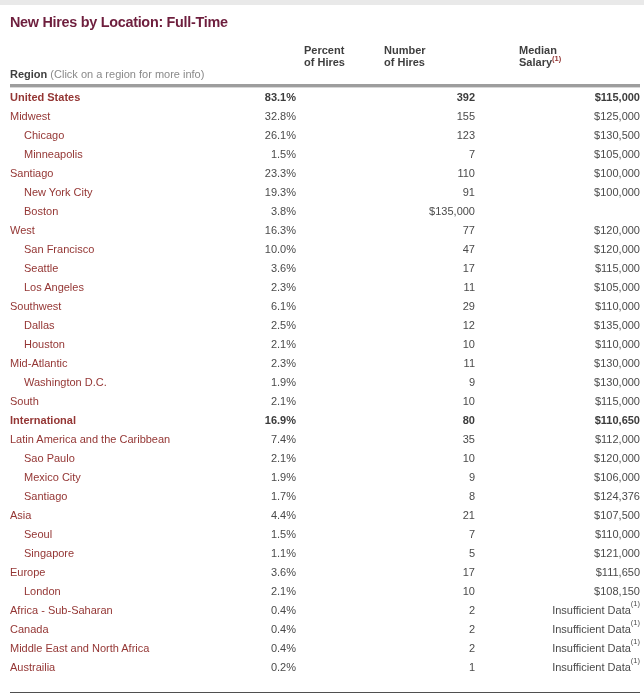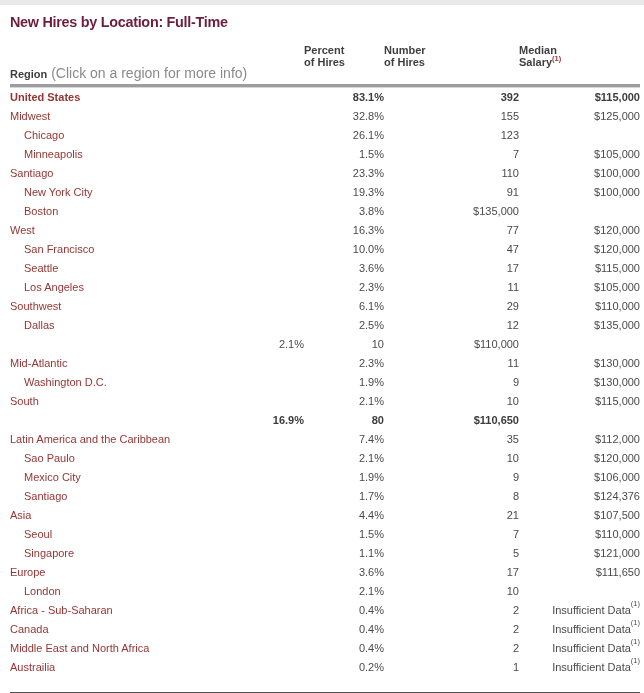--- a/index.html
+++ b/index.html
@@ -15,28 +15,28 @@
   }
   .table-wrap{margin:0 4px 0 10px;}
   .grid-row{
     display:grid;grid-template-columns:1fr 80px 135px 121px;
     align-items:center;
   }
   
   .thead{margin-top:14px;align-items:end;}
   .th-region{line-height:13px;padding-bottom:3px;}
   .region-label{font-weight:bold;color:#3f3f3f;}
-  .region-hint{color:#8a8a8a;font-size:14px;}
+  .region-hint{color:#8a8a8a;font-size:11px;}
   .th-num{
     text-align:left;font-weight:bold;color:#3f3f3f;
     line-height:12px;padding-bottom:16px;white-space:pre-line;
   }
   .header-rule{height:3px;background:#9d9d9d;border-bottom:1px solid #d7d7d7;}
   
-  .row{height:19px;line-height:19px;}
+  .row{height:19px;line-height:19px;gap:44px;}
   .cell{white-space:nowrap;overflow:hidden;}
   .region{color:#943634;cursor:pointer;}
   .row.indent .region{padding-left:14px;}
   .num{text-align:right;color:#4a4a4a;}
   .row.bold .region{font-weight:bold;}
   .row.bold .num{font-weight:bold;color:#3c3c3c;}
   
   .total-row{
     border-top:2px solid #4f4f4f;height:23px;line-height:23px;
     font-weight:bold;color:#3c3c3c;margin-top:15px;
@@ -78,20 +78,21 @@
         <div class="grid-row row">
     <div class="cell region">Midwest</div>
     <div class="cell num">32.8%</div>
     <div class="cell num">155</div>
     <div class="cell num">$125,000</div>
   </div>
         <div class="grid-row row indent">
     <div class="cell region">Chicago</div>
     <div class="cell num">26.1%</div>
     <div class="cell num">123</div>
+    <div class="cell num">$130,500</div>
   </div>
         <div class="grid-row row indent">
     <div class="cell region">Minneapolis</div>
     <div class="cell num">1.5%</div>
     <div class="cell num">7</div>
     <div class="cell num">$105,000</div>
   </div>
         <div class="grid-row row">
     <div class="cell region">Santiago</div>
     <div class="cell num">23.3%</div>
@@ -139,20 +140,21 @@
     <div class="cell num">29</div>
     <div class="cell num">$110,000</div>
   </div>
         <div class="grid-row row indent">
     <div class="cell region">Dallas</div>
     <div class="cell num">2.5%</div>
     <div class="cell num">12</div>
     <div class="cell num">$135,000</div>
   </div>
         <div class="grid-row row indent">
+    <div class="cell region">Houston</div>
     <div class="cell num">2.1%</div>
     <div class="cell num">10</div>
     <div class="cell num">$110,000</div>
   </div>
         <div class="grid-row row">
     <div class="cell region">Mid-Atlantic</div>
     <div class="cell num">2.3%</div>
     <div class="cell num">11</div>
     <div class="cell num">$130,000</div>
   </div>
@@ -162,20 +164,21 @@
     <div class="cell num">9</div>
     <div class="cell num">$130,000</div>
   </div>
         <div class="grid-row row">
     <div class="cell region">South</div>
     <div class="cell num">2.1%</div>
     <div class="cell num">10</div>
     <div class="cell num">$115,000</div>
   </div>
         <div class="grid-row row bold">
+    <div class="cell region">International</div>
     <div class="cell num">16.9%</div>
     <div class="cell num">80</div>
     <div class="cell num">$110,650</div>
   </div>
         <div class="grid-row row">
     <div class="cell region">Latin America and the Caribbean</div>
     <div class="cell num">7.4%</div>
     <div class="cell num">35</div>
     <div class="cell num">$112,000</div>
   </div>
@@ -218,20 +221,21 @@
         <div class="grid-row row">
     <div class="cell region">Europe</div>
     <div class="cell num">3.6%</div>
     <div class="cell num">17</div>
     <div class="cell num">$111,650</div>
   </div>
         <div class="grid-row row indent">
     <div class="cell region">London</div>
     <div class="cell num">2.1%</div>
     <div class="cell num">10</div>
+    <div class="cell num">$108,150</div>
   </div>
         <div class="grid-row row">
     <div class="cell region">Africa - Sub-Saharan</div>
     <div class="cell num">0.4%</div>
     <div class="cell num">2</div>
     <div class="cell num">Insufficient Data<span class="sup">(1)</span></div>
   </div>
         <div class="grid-row row">
     <div class="cell region">Canada</div>
     <div class="cell num">0.4%</div>

